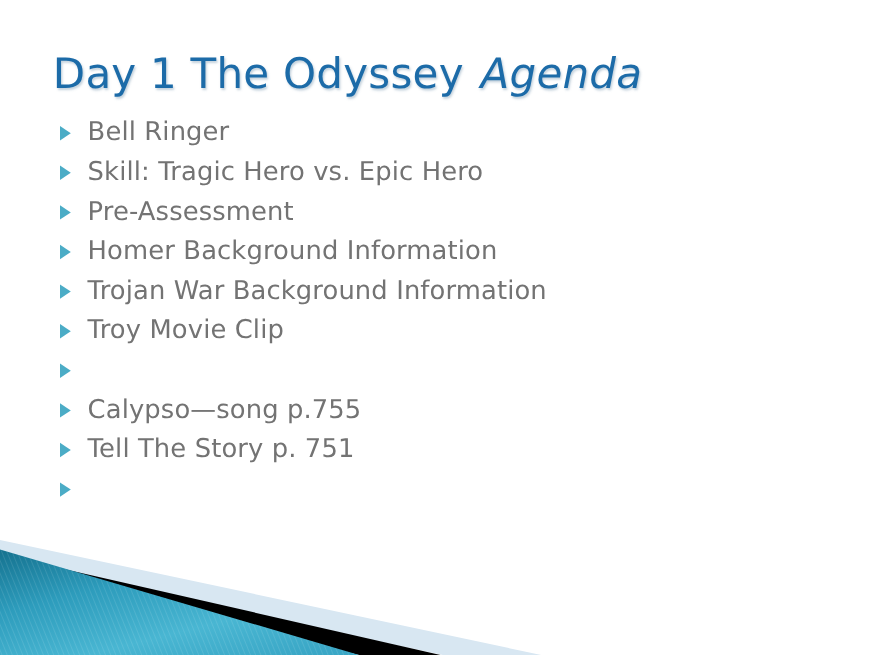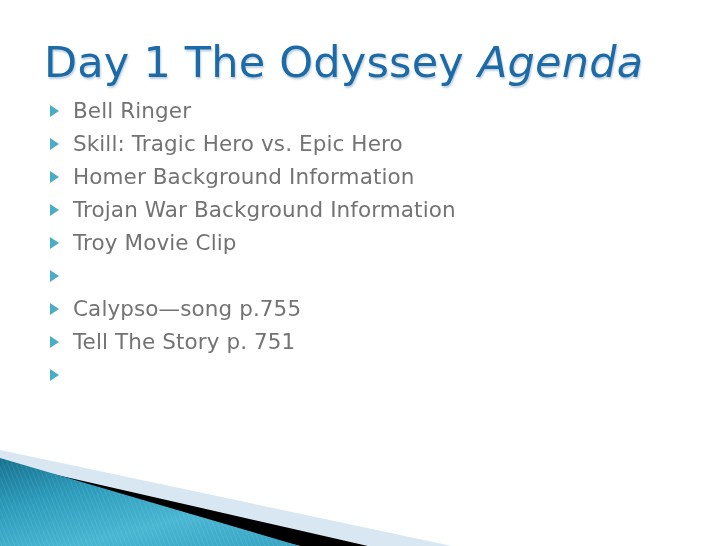--- a/index.html
+++ b/index.html
@@ -22,21 +22,21 @@
   
   #title-block {
     position: absolute;
     left: 44px;
     top: 36px;
     width: 660px;
     height: 52px;
     white-space: nowrap;
   }
   .title-text {
-    font-size: 43px;
+    font-size: 35px;
     line-height: 52px;
     color: #1C6BA8;
     letter-spacing: 0.2px;
     text-shadow: 1px 2px 2px rgba(120,150,175,0.45);
   }
   .title-main { font-style: normal; }
   .title-accent {
     font-style: italic;
     margin-left: 14px;
   }
@@ -100,20 +100,24 @@
     <li class="bullet-row">
       <span class="bullet-marker"></span>
       <span class="bullet-label">Bell Ringer</span>
     </li>
     <li class="bullet-row">
       <span class="bullet-marker"></span>
       <span class="bullet-label">Skill: Tragic Hero vs. Epic Hero</span>
     </li>
     <li class="bullet-row">
       <span class="bullet-marker"></span>
+      <span class="bullet-label">Pre-Assessment</span>
+    </li>
+    <li class="bullet-row">
+      <span class="bullet-marker"></span>
       <span class="bullet-label">Homer Background Information</span>
     </li>
     <li class="bullet-row">
       <span class="bullet-marker"></span>
       <span class="bullet-label">Trojan War Background Information</span>
     </li>
     <li class="bullet-row">
       <span class="bullet-marker"></span>
       <span class="bullet-label">Troy Movie Clip</span>
     </li>

